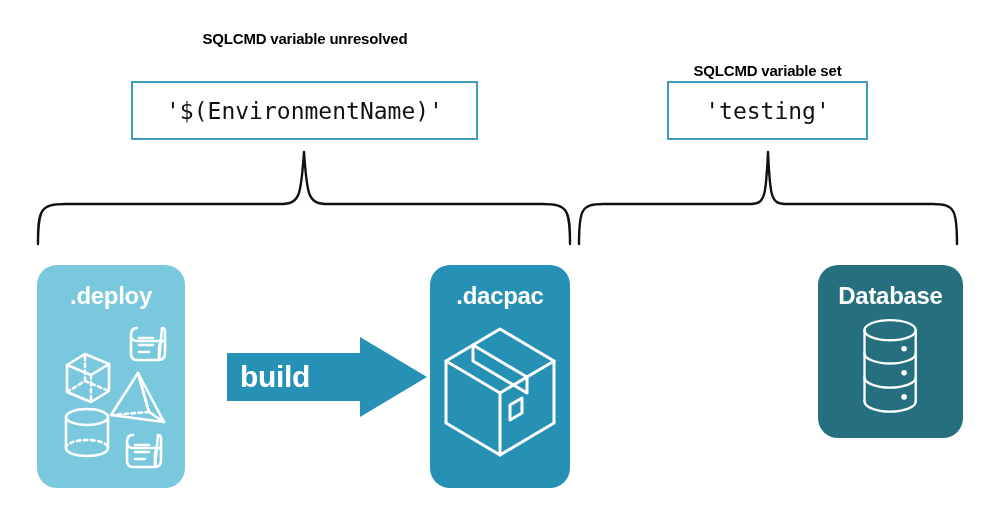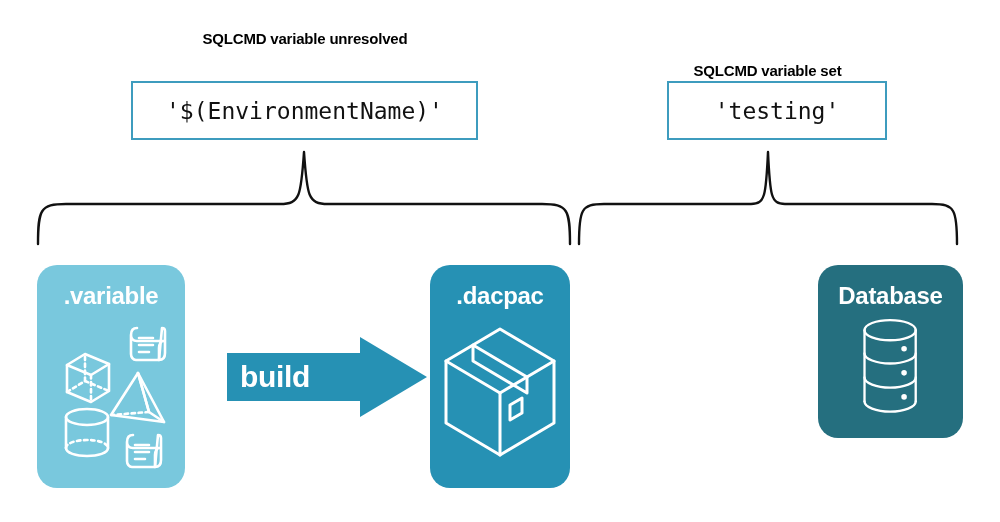--- a/index.html
+++ b/index.html
@@ -41,21 +41,21 @@
     font-family: "DejaVu Sans Mono", monospace;
     font-size: 23px;
     color: #111111;
     display: flex;
     align-items: center;
     justify-content: center;
     letter-spacing: 0px;
     white-space: nowrap;
   }
   #code-box-left  { left: 131px; top: 81px; width: 347px; height: 59px; }
-  #code-box-right { left: 667px; top: 81px; width: 220px; height: 59px; }
+  #code-box-right { left: 667px; top: 81px; width: 201px; height: 59px; }
 
   
   .brace {
     position: absolute;
     pointer-events: none;
   }
   #brace-left  { left: 28px;  top: 148px; width: 552px; height: 100px; }
   #brace-right { left: 570px; top: 148px; width: 400px; height: 100px; }
 
   
@@ -176,21 +176,21 @@
         <path d="M 102,73 L 116,73 M 102,80 L 116,80 M 102,87 L 112,87"></path>
 
         <path d="M 96,170 C 92,170 90,173 90,177 C 90,181 92,183 96,183 L 123,183
                  C 120,183 118,186 118,190 L 118,202 L 95,202
                  C 92,202 90,199 90,196 L 90,177"></path>
         <path d="M 118,202 C 122,202 124,199 124,195 L 124,173
                  C 124,171 123,170 121,170 Z"></path>
         <path d="M 98,180 L 112,180 M 98,187 L 112,187 M 98,194 L 108,194"></path>
       </g>
     </svg>
-    <div class="stage-box-label">.variable</div>
+    <div class="stage-box-label">.deploy</div>
   </div>
 
   <div class="arrow" id="arrow-build">
     <svg width="200" height="80" viewBox="0 0 200 80">
       <path d="M 0,16 L 133,16 L 133,0 L 200,40 L 133,80 L 133,64 L 0,64 Z" fill="#2691b4"></path>
     </svg>
     <div class="arrow-label">build</div>
   </div>
 
   <div class="stage-box" id="box-dacpac">

